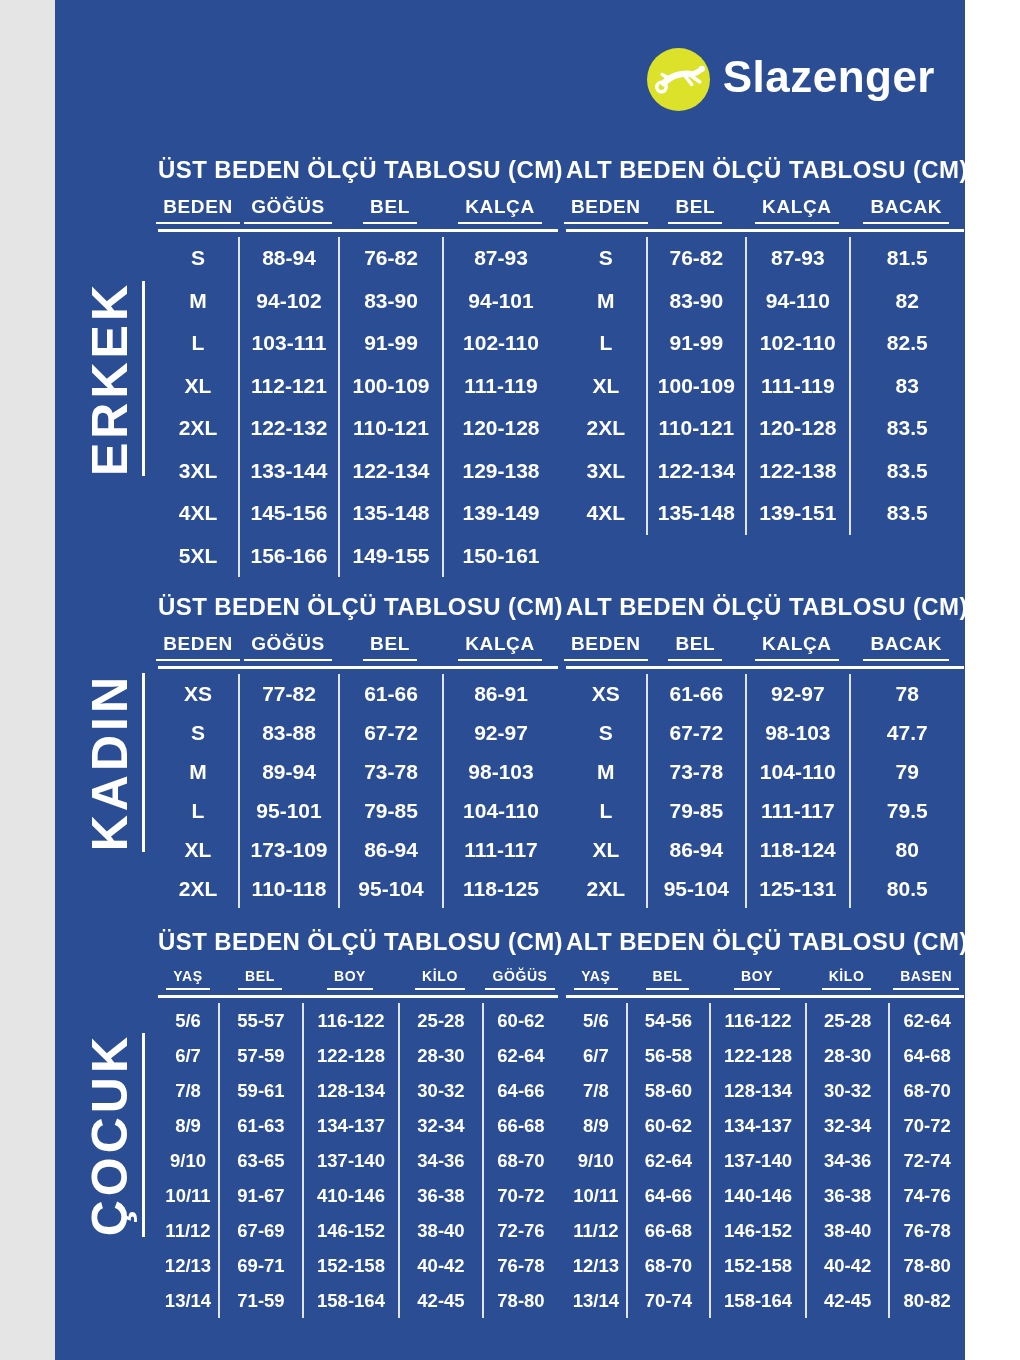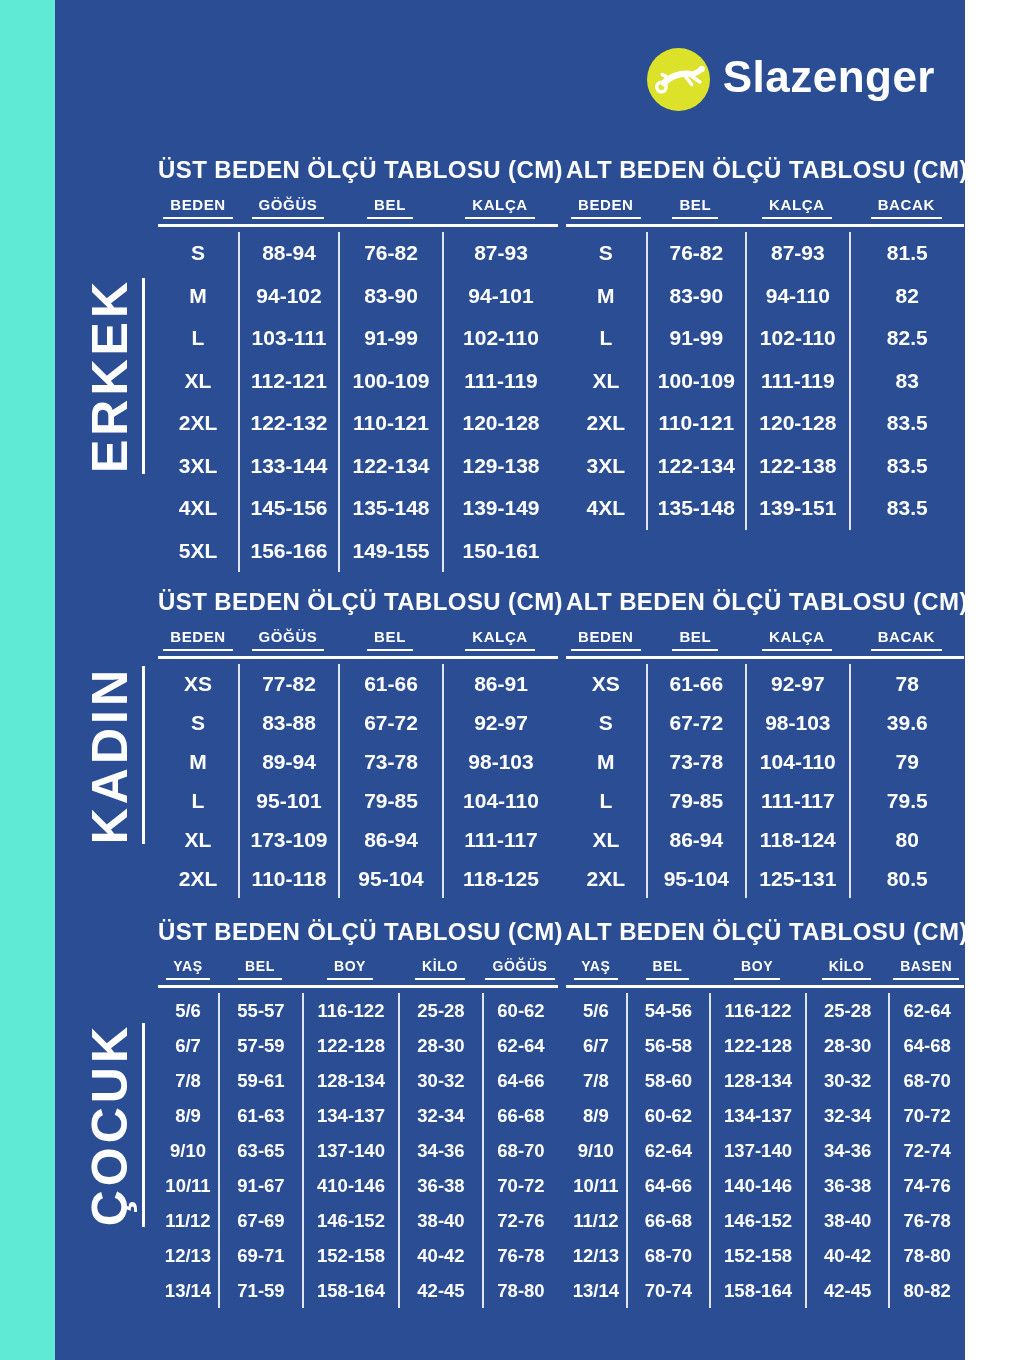--- a/index.html
+++ b/index.html
@@ -2,21 +2,21 @@
 <html style="--bg-blue: #2a4d94; --ink: #ffffff;"><head>
 <meta charset="utf-8">
 <style>
   :root{
     --bg-blue:#2a4d94;
     --logo-yellow:#dce22a;
     --ink:#ffffff;
   }
   *{box-sizing:border-box;margin:0;padding:0;}
   body{background:#ffffff;font-family:"Liberation Sans",sans-serif;}
-  .page{width:836px;height:1360px;background:#5eead4;position:relative;}
+  .page{width:836px;height:1360px;background:#e5e5e5;position:relative;}
   .canvas{position:absolute;left:55px;top:0;width:910px;height:1360px;background:var(--bg-blue);color:var(--ink);overflow:hidden;}
 
   
   .logo-row{display:flex;justify-content:flex-end;padding:46px 30px 0 0;height:112px;}
   .logo{display:flex;align-items:center;gap:13px;}
   .logo-circle{width:63px;height:63px;flex:0 0 auto;}
   .logo-text{font-size:44px;font-weight:600;letter-spacing:0.5px;line-height:1;padding-bottom:4px;}
 
   
   .section{display:grid;grid-template-columns:95px 400px 398px;column-gap:8px;padding-right:9px;margin-top:18px;}
@@ -27,21 +27,21 @@
   .label-wrap{display:flex;align-items:center;justify-content:flex-end;padding-right:5px;}
   .vlabel-box{display:flex;align-items:stretch;gap:7px;transform:translateY(12px);}
   .vlabel{writing-mode:vertical-rl;transform:rotate(180deg);font-size:50px;font-weight:bold;letter-spacing:4px;line-height:1;}
   .vrule{width:3.5px;background:var(--ink);}
 
   
   .size-table{width:100%;}
   .table-title{font-size:24px;font-weight:bold;letter-spacing:0.4px;text-align:left;margin-bottom:12px;white-space:nowrap;}
   .thead{display:grid;border-bottom:3px solid var(--ink);padding-bottom:5px;}
   .hcell{display:flex;justify-content:center;align-items:flex-end;}
-  .htext{font-size:15px;font-weight:bold;letter-spacing:0.6px;border-bottom:2px solid var(--ink);padding:0 7px 4px 7px;white-space:nowrap;}
+  .htext{font-size:19px;font-weight:bold;letter-spacing:0.6px;border-bottom:2px solid var(--ink);padding:0 7px 4px 7px;white-space:nowrap;}
   .tbody{display:grid;padding-top:5px;}
   .cell{display:flex;align-items:center;justify-content:center;font-size:21px;font-weight:bold;white-space:nowrap;}
   .cell.sep{border-left:2px solid rgba(255,255,255,0.85);}
 
   .cols-4{grid-template-columns:20% 25% 26% 29%;}
   .cols-5{grid-template-columns:15% 21% 24% 21% 19%;}
 
   .section-erkek .cell{height:42.5px;}
   .section-kadin .cell{height:39px;}
   .section-cocuk .cell{height:35px;font-size:18.5px;}
@@ -252,21 +252,21 @@
               </div>
             </div>
     <div class="tbody cols-4">
               <div class="cell">XS</div>
               <div class="cell sep">61-66</div>
               <div class="cell sep">92-97</div>
               <div class="cell sep">78</div>
               <div class="cell">S</div>
               <div class="cell sep">67-72</div>
               <div class="cell sep">98-103</div>
-              <div class="cell sep">39.6</div>
+              <div class="cell sep">47.7</div>
               <div class="cell">M</div>
               <div class="cell sep">73-78</div>
               <div class="cell sep">104-110</div>
               <div class="cell sep">79</div>
               <div class="cell">L</div>
               <div class="cell sep">79-85</div>
               <div class="cell sep">111-117</div>
               <div class="cell sep">79.5</div>
               <div class="cell">XL</div>
               <div class="cell sep">86-94</div>

